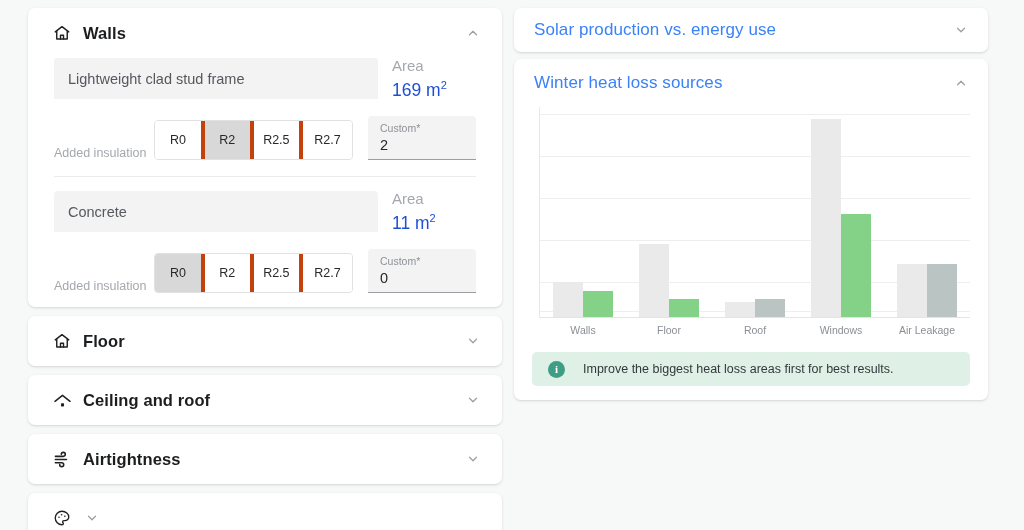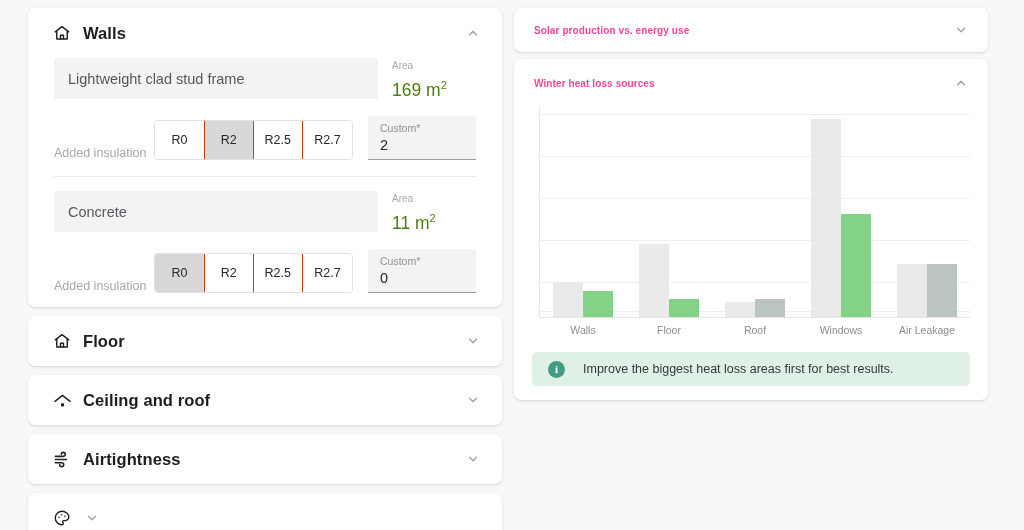--- a/index.html
+++ b/index.html
@@ -104,28 +104,28 @@
     font-size: 14.5px;
     color: #55585c;
     cursor: pointer;
   }
   .area-box {
     width: 84px;
     flex: 0 0 84px;
     padding-top: 1px;
   }
   .area-label {
-    font-size: 10px;
+    font-size: 15px;
     color: #a4a8ad;
     line-height: 14px;
     margin-bottom: 7px;
   }
   .area-value {
     font-size: 17.5px;
-    color: #4d7c0f;
+    color: #1d4ed8;
     font-weight: 400;
     line-height: 19px;
     white-space: nowrap;
     margin-top: 8px;
   }
   .area-value sup {
     font-size: 11px;
     vertical-align: super;
     line-height: 0;
   }
@@ -150,21 +150,21 @@
     height: 38px;
   }
   .seg-btn {
     width: 50px;
     display: flex;
     align-items: center;
     justify-content: center;
     font-size: 12.5px;
     color: #26282b;
     background: #fff;
-    border-right: 1px solid #c2410c;
+    border-right: 4px solid #c2410c;
     cursor: pointer;
     box-sizing: border-box;
   }
   .seg-btn:last-child { border-right: none; }
   .seg-btn.active { background: #d8d8d8; font-weight: 400; }
 
   .custom-field {
     width: 108px;
     flex: 0 0 108px;
     height: 44px;
@@ -196,23 +196,23 @@
   
   .panel-head {
     display: flex;
     align-items: center;
     height: 44px;
     padding: 0 18px 0 20px;
     box-sizing: border-box;
     cursor: pointer;
   }
   .panel-title {
-    font-size: 10px;
-    font-weight: 700;
-    color: #ec4899;
+    font-size: 17px;
+    font-weight: 400;
+    color: #3b82f6;
     flex: 1 1 auto;
     letter-spacing: .1px;
   }
   .chart-card { padding-bottom: 14px; }
   .chart-head { height: 48px; }
 
   
   .chart-wrap {
     margin: 0 18px;
     position: relative;

